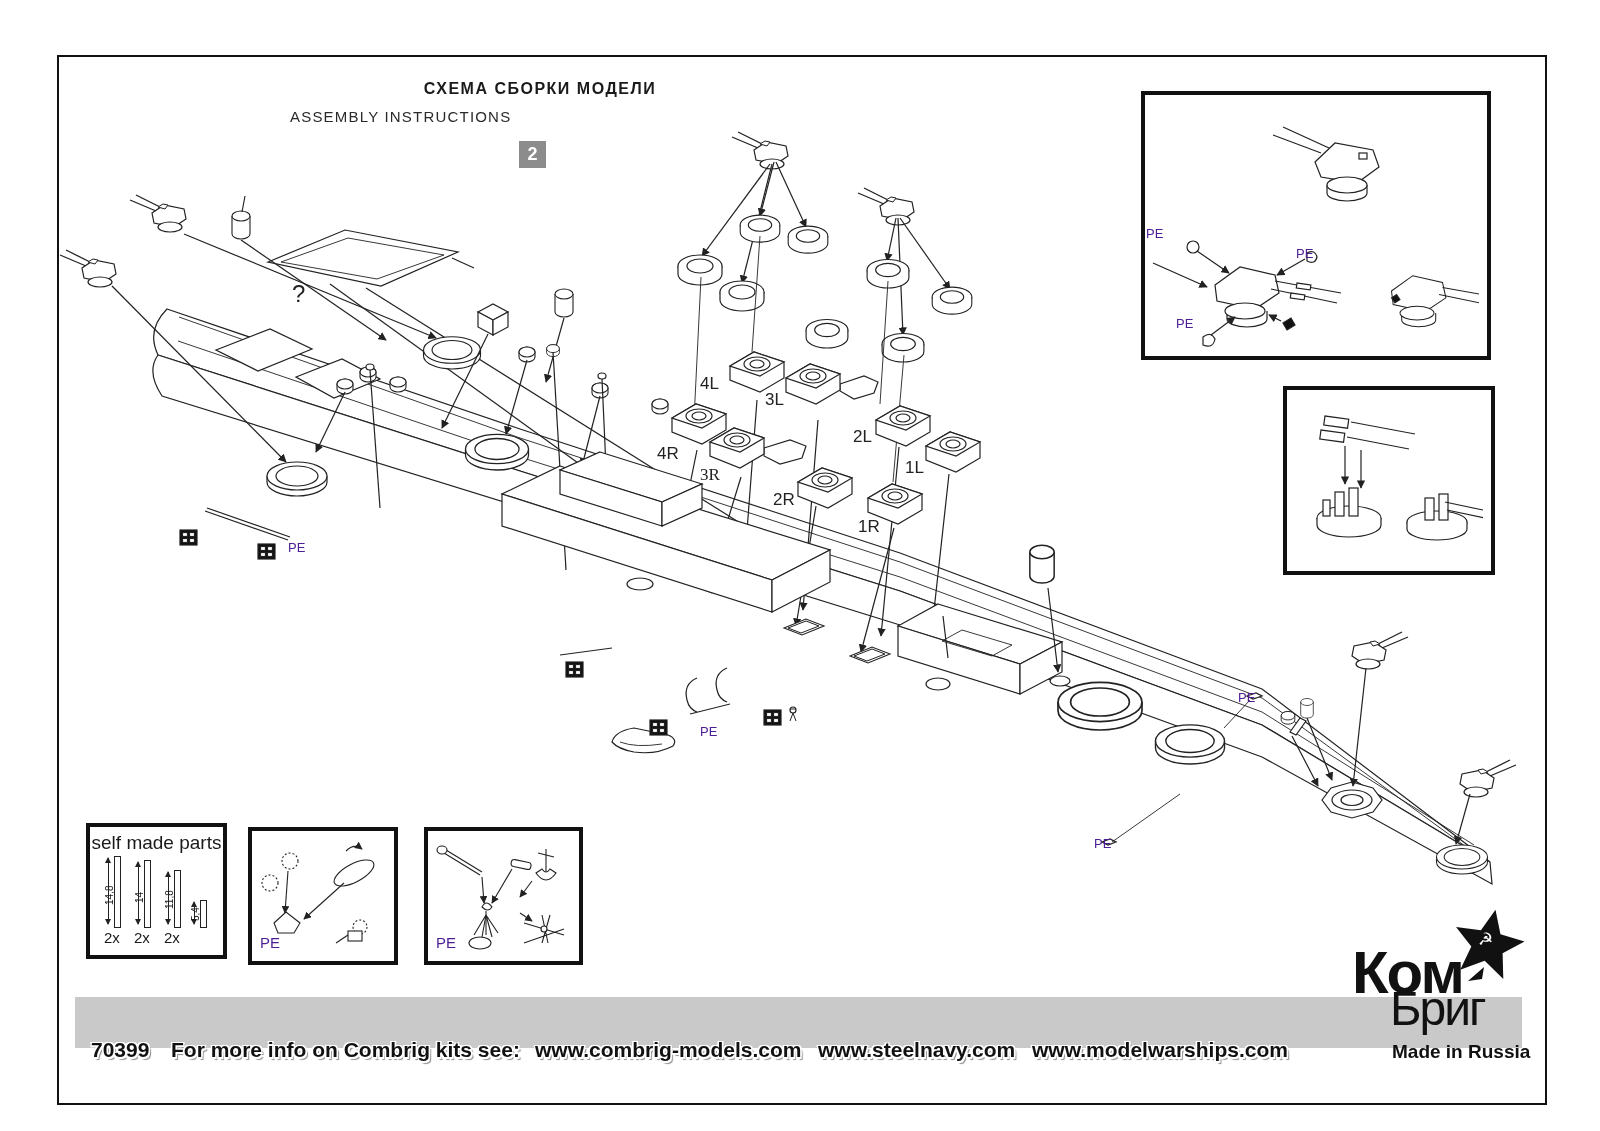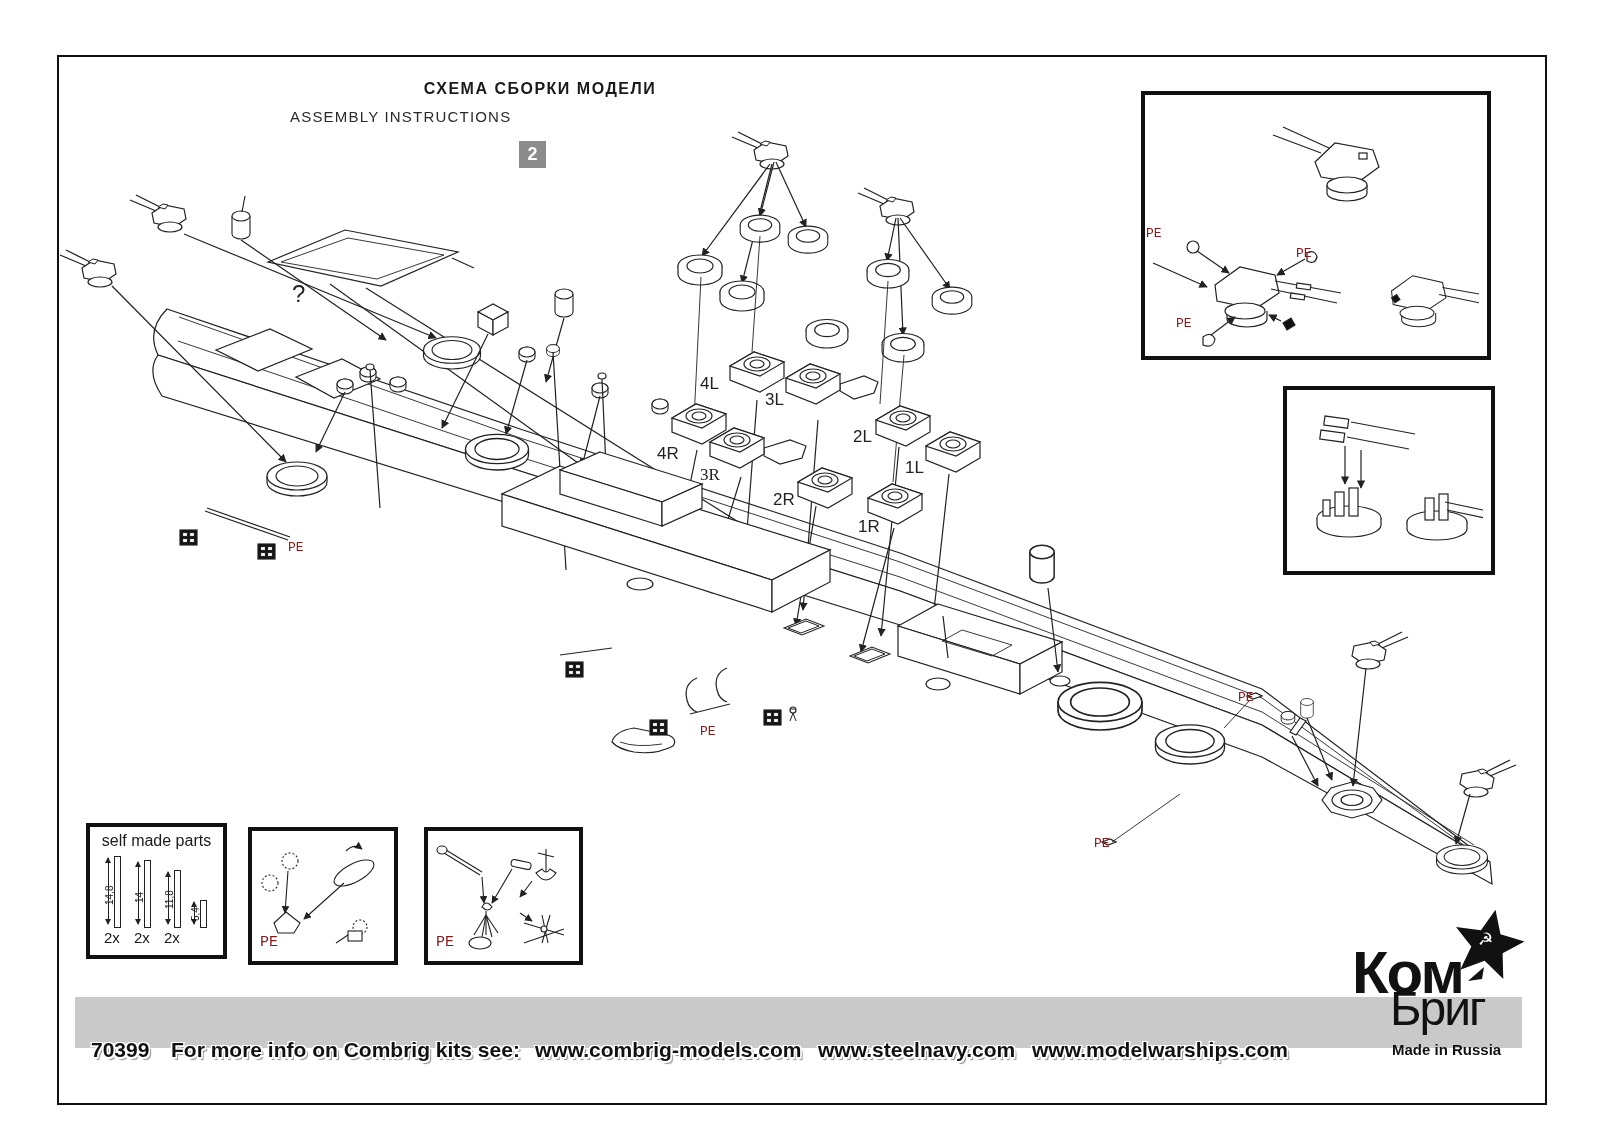--- a/index.html
+++ b/index.html
@@ -9,41 +9,41 @@
   
   .title-ru{position:absolute;left:290px;top:80px;width:500px;text-align:center;
             font-size:16px;font-weight:bold;letter-spacing:1.5px;}
   .title-en{position:absolute;left:290px;top:108px;width:500px;text-align:left;
             font-size:15px;letter-spacing:1.2px;color:#2a2a2a;}
   .badge{position:absolute;left:519px;top:141px;width:27px;height:27px;background:#8c8c8c;
          color:#fff;font-weight:bold;font-size:18px;display:flex;align-items:center;justify-content:center;}
   
   .lbl{position:absolute;white-space:nowrap;}
   .lbl-t{font-size:17px;color:#222;}
-  .lbl-pe{font-size:13px;color:#7f1d1d;font-family:Liberation Mono, monospace;}
+  .lbl-pe{font-size:13px;color:#4c1d95;}
   .lbl-q{font-size:24px;color:#222;}
   
   .inset{position:absolute;border:4px solid #111;background:#fff;}
-  .smp-title{position:absolute;left:0;top:5px;width:100%;text-align:center;font-size:16px;}
+  .smp-title{position:absolute;left:0;top:5px;width:100%;text-align:center;font-size:19px;}
   .rod{position:absolute;width:5px;background:#fff;border:1.5px solid #222;}
   .dim{position:absolute;width:1px;background:#222;}
   .dim:before,.dim:after{content:"";position:absolute;left:-3px;border:3.5px solid transparent;}
   .dim:before{top:-1px;border-bottom:6px solid #222;border-top:none;}
   .dim:after{bottom:-1px;border-top:6px solid #222;border-bottom:none;}
   .rodlbl{position:absolute;font-size:10px;transform:rotate(-90deg);transform-origin:left top;}
   .cnt{position:absolute;font-size:15px;}
   
   .bar{position:absolute;left:75px;top:997px;width:1447px;height:51px;background:#c9c9c9;}
   .outl{position:absolute;top:12px;font-weight:bold;font-size:21px;color:#111;white-space:nowrap;
         text-shadow:-1.5px -1.5px 0 #fff,1.5px -1.5px 0 #fff,-1.5px 1.5px 0 #fff,1.5px 1.5px 0 #fff,2.5px 2.5px 1px rgba(0,0,0,.45);margin-top:29px;}
   
   .logo{position:absolute;left:1330px;top:905px;width:215px;height:165px;}
   .logo-l1{position:absolute;left:22px;top:38px;font-size:60px;font-weight:bold;letter-spacing:-2px;line-height:1;color:#111;}
   .logo-l2{position:absolute;left:60px;top:80px;font-size:48px;font-weight:normal;letter-spacing:-2px;line-height:1;color:#111;}
-  .logo-tag{position:absolute;left:62px;top:136px;font-size:15px;font-weight:bold;color:#111;}
+  .logo-tag{position:absolute;left:62px;top:136px;font-size:19px;font-weight:bold;color:#111;}
   svg{display:block;}
   .abs{position:absolute;}
 </style>
 </head>
 <body>
 
 <div class="page">
   <div class="frame"></div>
 
   <div class="title-ru">СХЕМА СБОРКИ МОДЕЛИ</div>

